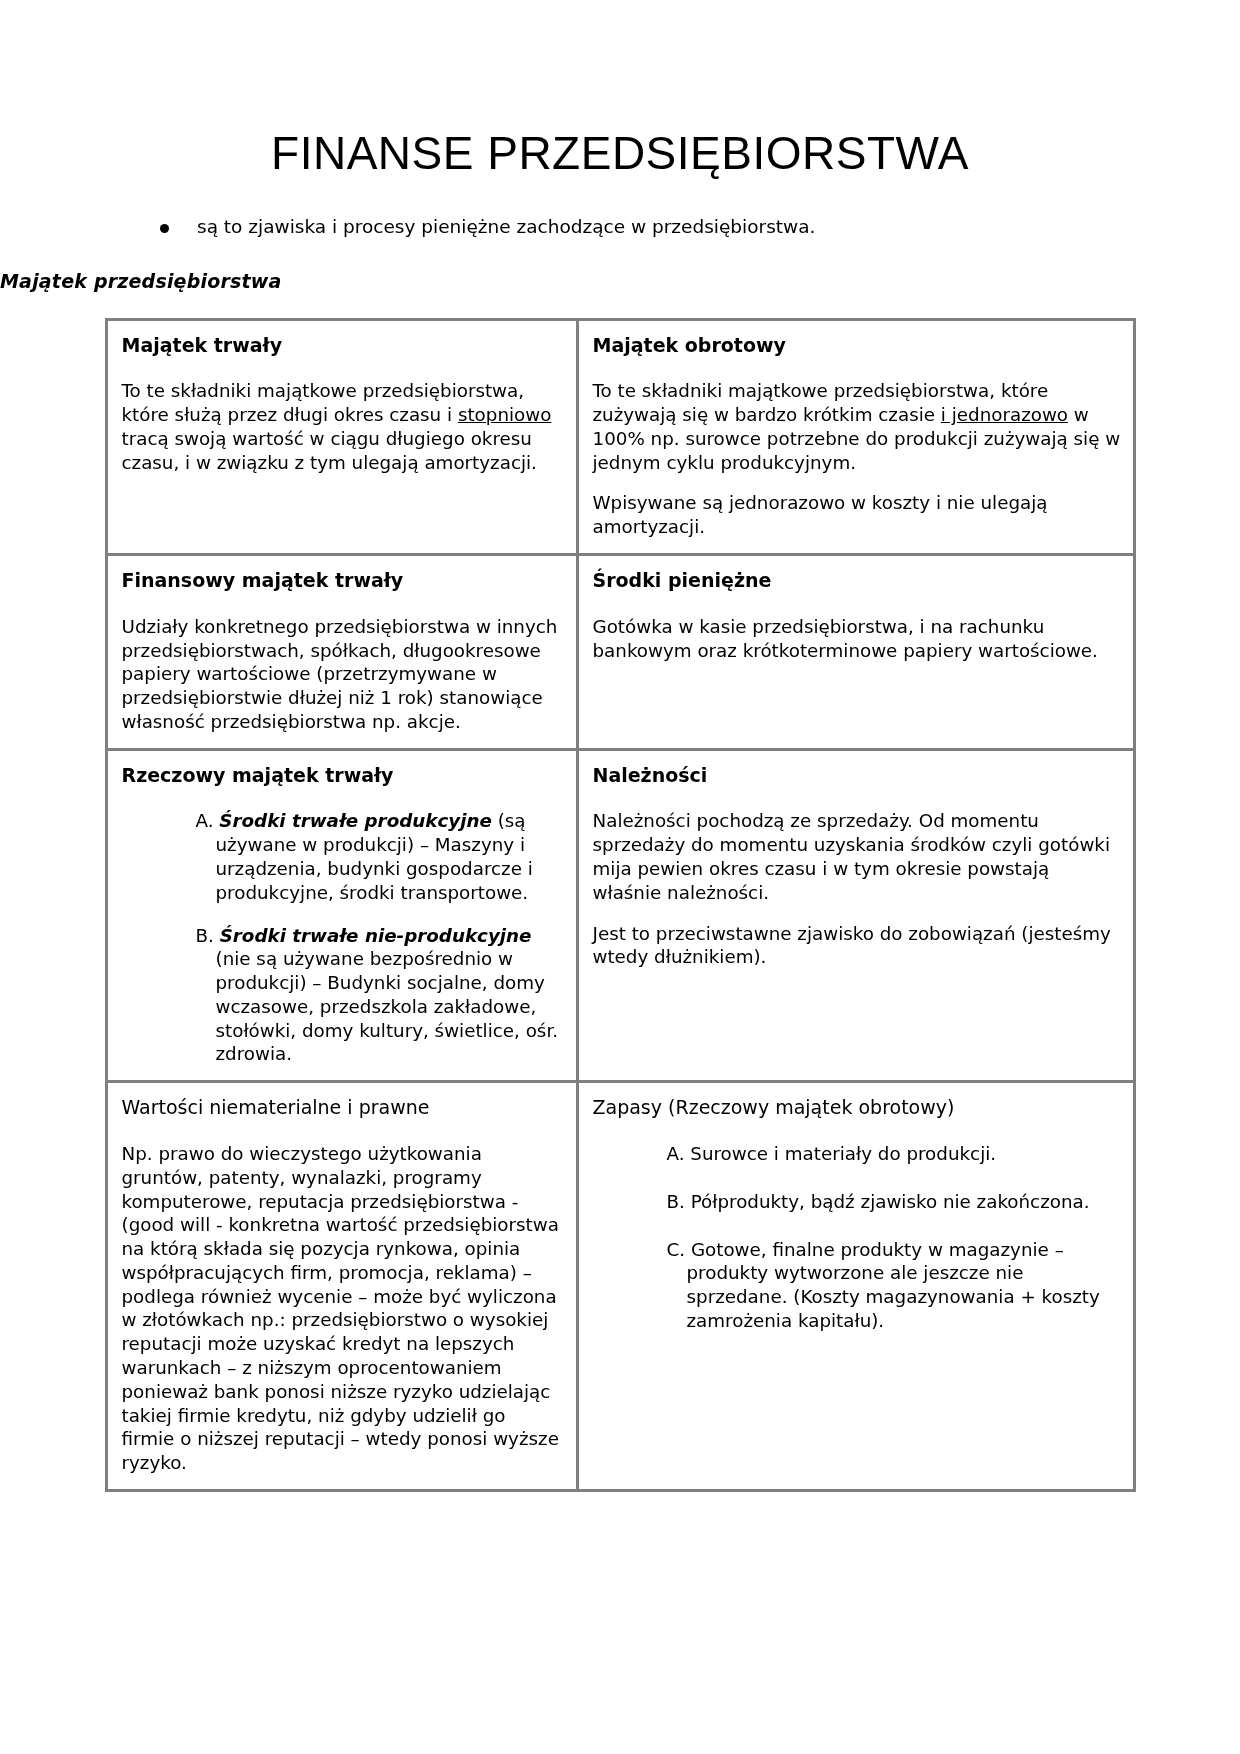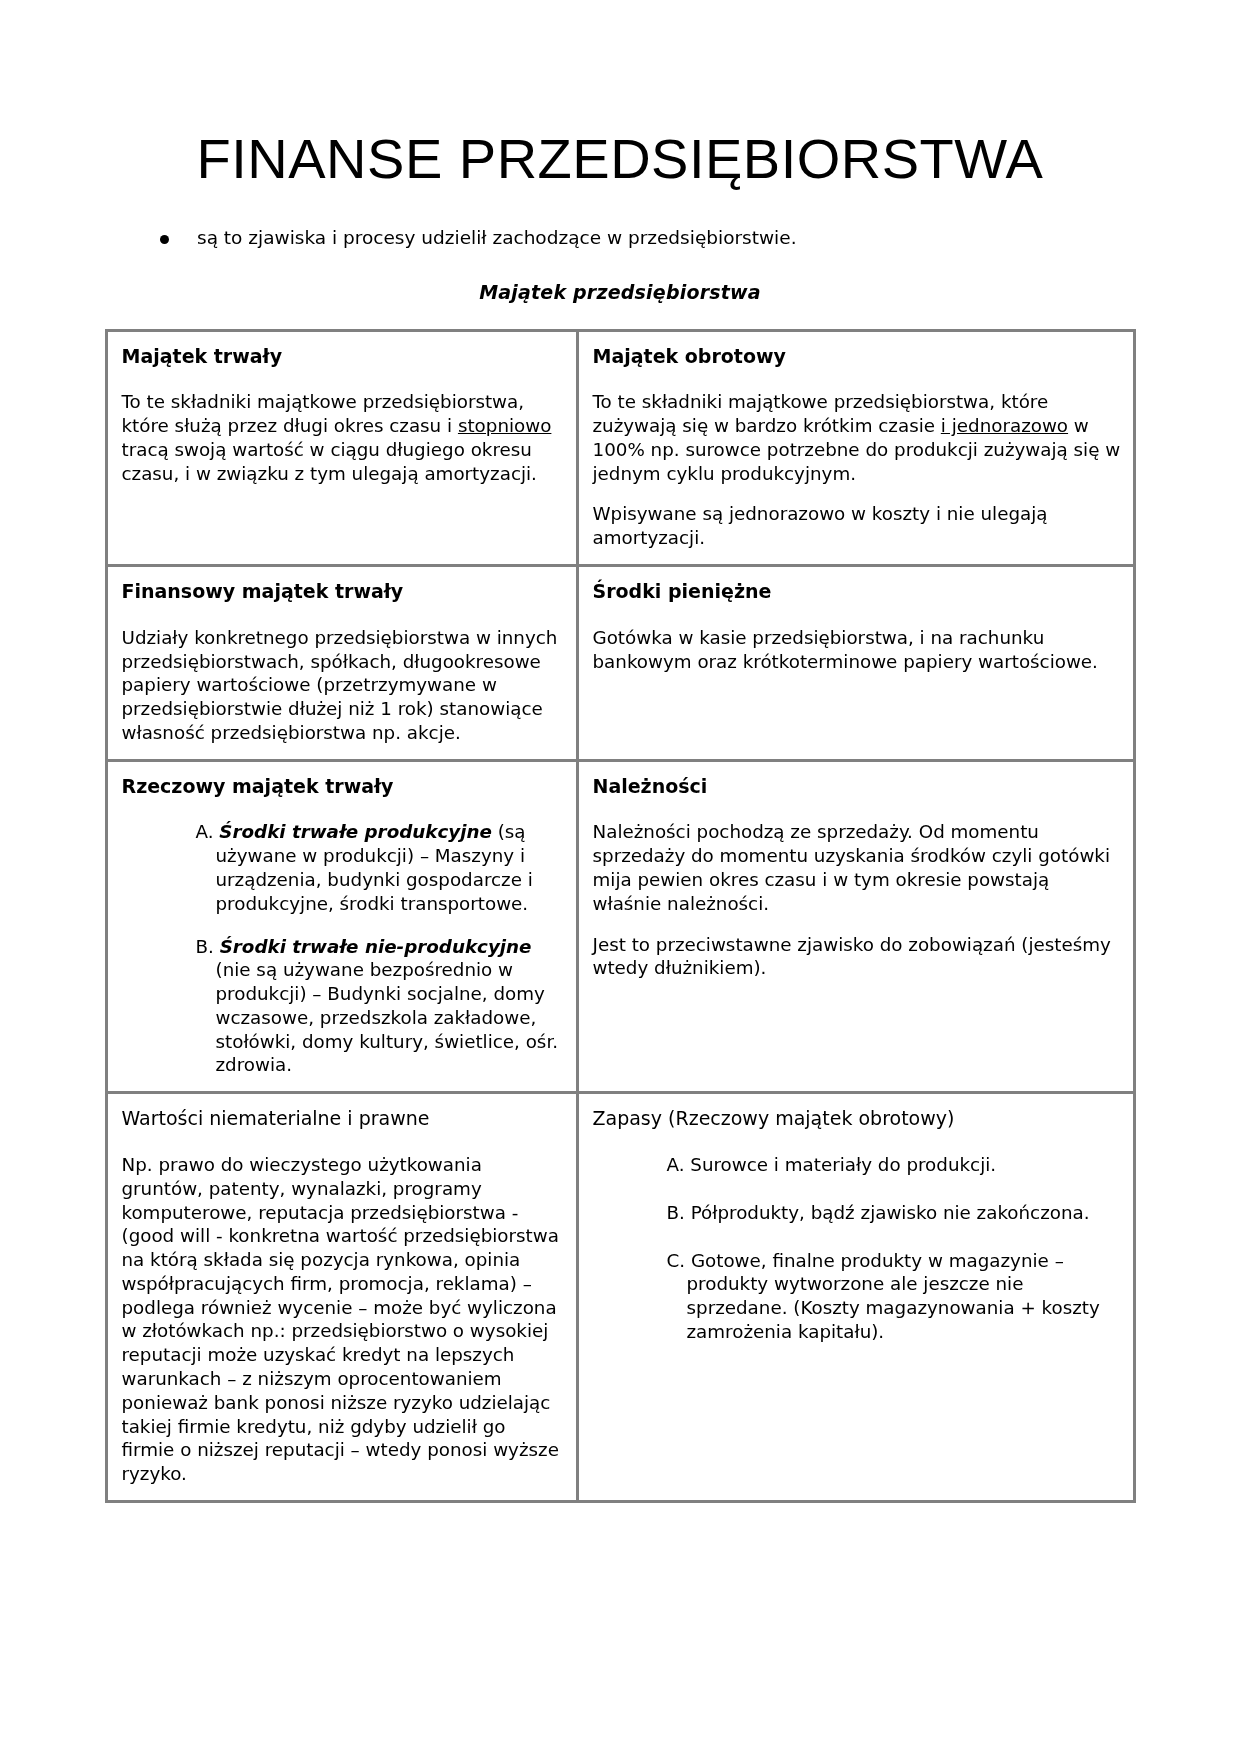--- a/index.html
+++ b/index.html
@@ -18,21 +18,21 @@
   .page {
     width: 1240px;
     height: 1754px;
     box-sizing: border-box;
     padding: 0;
     position: relative;
   }
   .doc-title {
     text-align: center;
     font-family: "Liberation Sans", "DejaVu Sans", sans-serif;
-    font-size: 56px;
+    font-size: 46px;
     font-weight: 400;
     letter-spacing: 0.5px;
     margin: 0;
     padding-top: 128px;
     line-height: 1.1;
   }
   .bullet-row {
     display: flex;
     align-items: flex-start;
     margin: 36px 0 0 0;
@@ -45,21 +45,21 @@
     border-radius: 50%;
     margin-top: 9px;
     margin-right: 28px;
     flex: none;
   }
   .bullet-text {
     font-size: 18.5px;
     line-height: 1.35;
   }
   .subtitle {
-    text-align: center;
+    text-align: left;
     font-weight: bold;
     font-style: italic;
     font-size: 19px;
     margin: 30px 0 0 0;
     letter-spacing: 0.2px;
   }
   table.matrix {
     border-collapse: collapse;
     width: 970px;
     margin: 26px auto 0 auto;
@@ -109,21 +109,21 @@
 </style>
 </head>
 <body>
 
 <div class="page">
 
   <h1 class="doc-title">FINANSE PRZEDSIĘBIORSTWA</h1>
 
   <div class="bullet-row">
     <span class="bullet-dot"></span>
-    <span class="bullet-text">są to zjawiska i procesy udzielił zachodzące w przedsiębiorstwie.</span>
+    <span class="bullet-text">są to zjawiska i procesy pieniężne zachodzące w przedsiębiorstwa.</span>
   </div>
 
   <div class="subtitle">Majątek przedsiębiorstwa</div>
 
   <table class="matrix">
     <tbody>
       <tr>
         <td class="col-left">
             <div class="cell-head">Majątek trwały</div>
             <p class="para"><span>To te składniki majątkowe przedsiębiorstwa, które służą przez długi okres czasu i </span><span class="u">stopniowo</span><span> tracą swoją wartość w ciągu długiego okresu czasu, i w związku z tym ulegają amortyzacji.</span></p>

